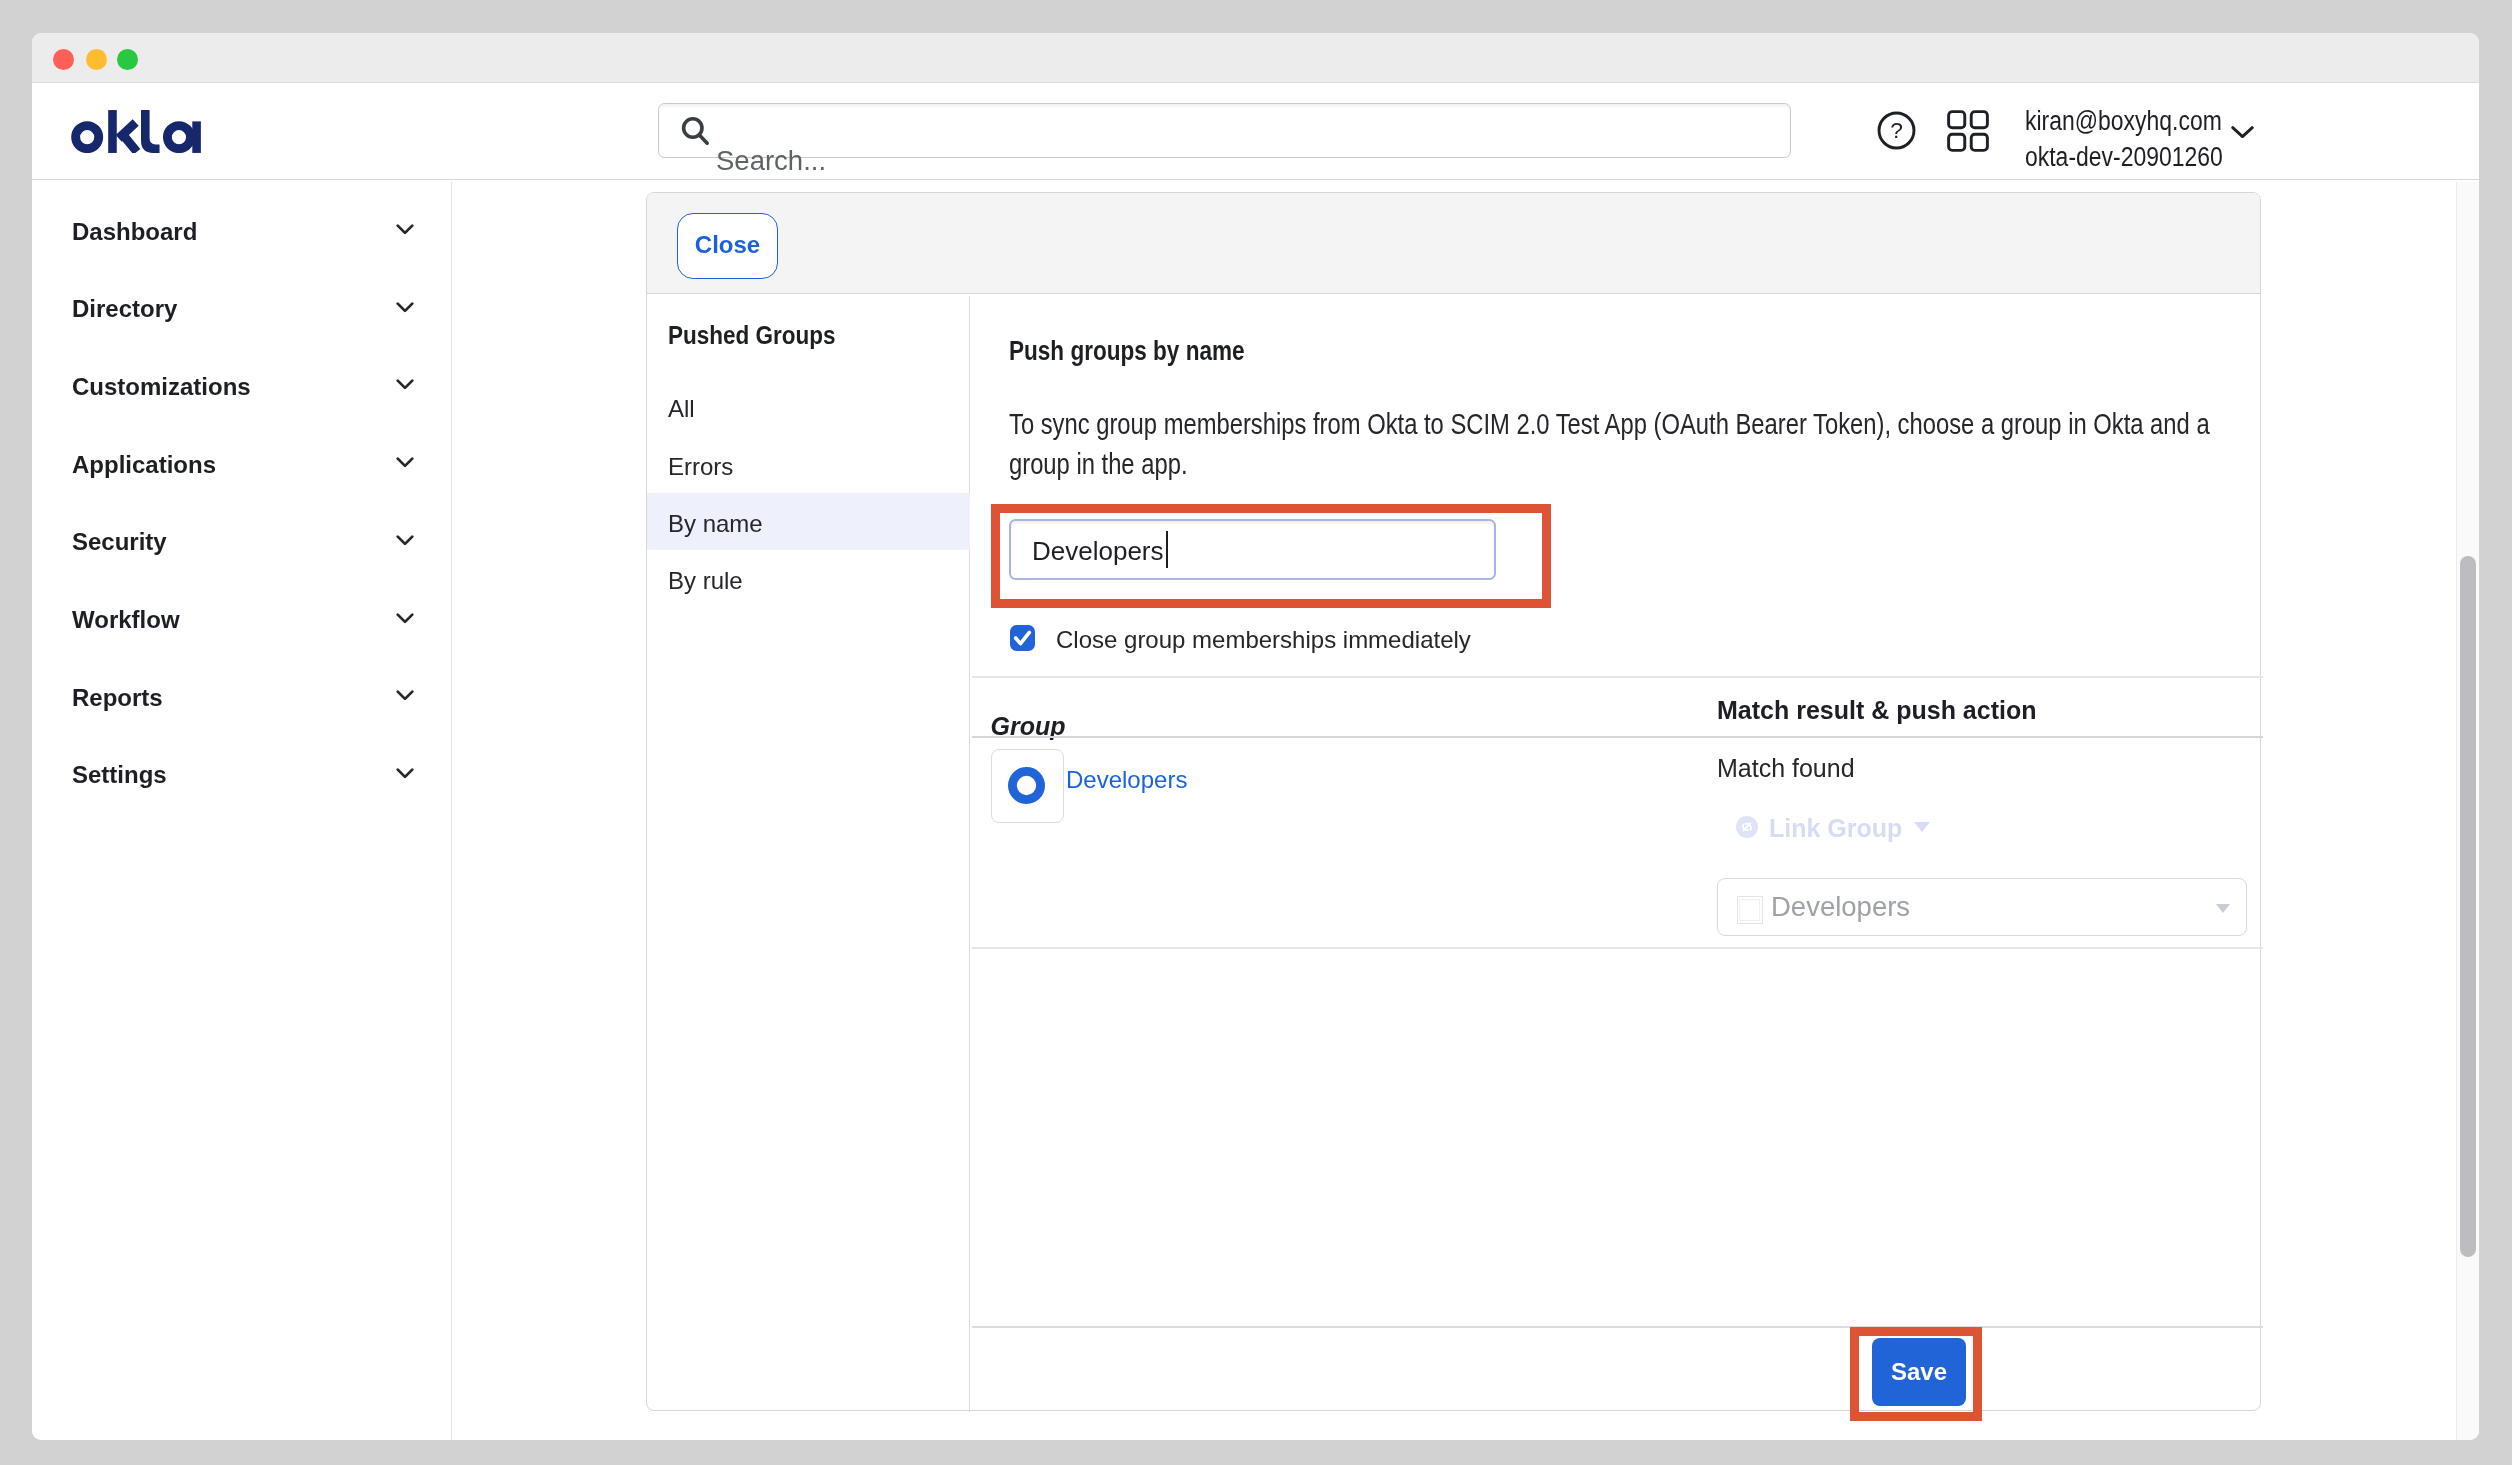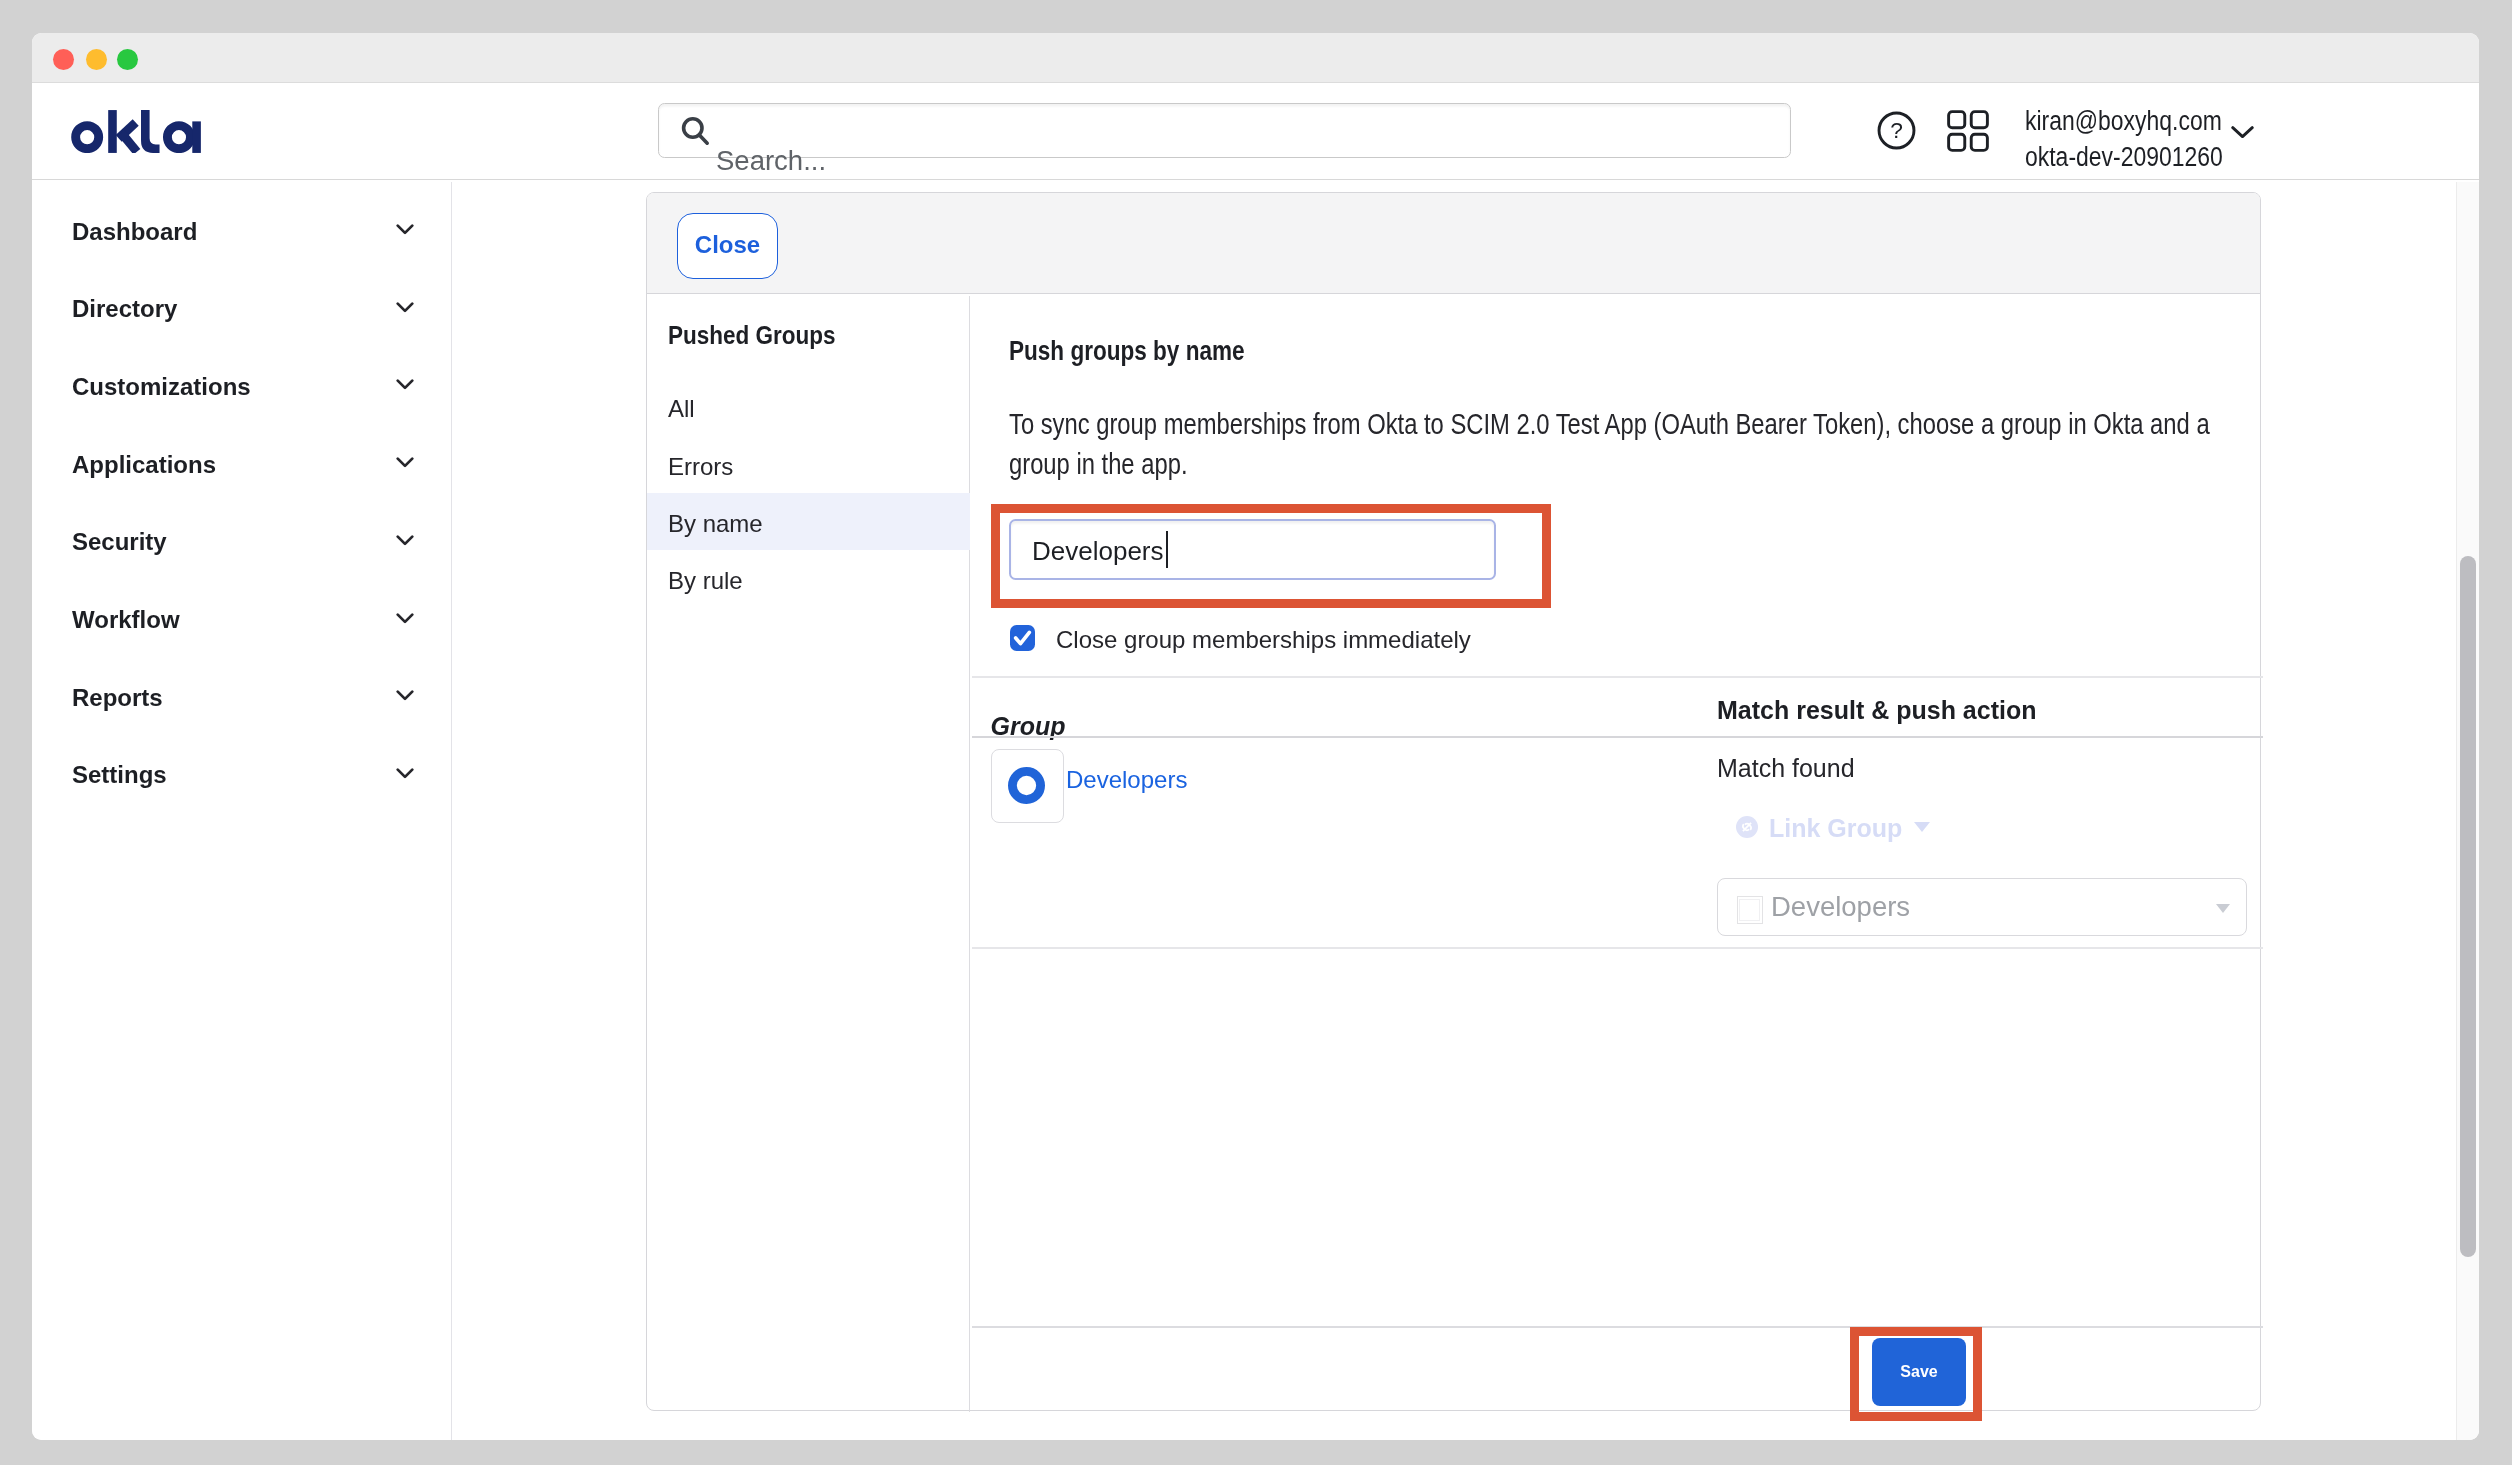--- a/index.html
+++ b/index.html
@@ -42,21 +42,21 @@
   .devlink { position:absolute; left:94px; top:470px; font-size:24px; color:#1a63e0; }
   .matchfound { position:absolute; left:745px; top:458px; font-size:25px; color:#26262b; }
   .linkgroup { position:absolute; left:797px; top:518px; font-size:25px; font-weight:bold; color:#d6dcf6; }
   .dd { position:absolute; left:745px; top:582px; width:530px; height:58px; border:1.6px solid #d9d9dd; border-radius:8px; background:#fff; }
   .dd .sq { position:absolute; left:18.6px; top:17px; width:26px; height:27.5px; border:1.6px solid #e3e3e5; background:#fff; }
   .dd .sq i { position:absolute; left:1.6px; top:1.6px; right:1.6px; bottom:1.6px; border:1.6px solid #f0f0f2; display:block; }
   .dd .txt { position:absolute; left:53px; top:12px; font-size:27.5px; color:#9ea1a6; }
   .dd .tri { position:absolute; left:498px; top:25px; width:0; height:0; border-left:7.3px solid transparent; border-right:7.3px solid transparent; border-top:9.7px solid #c9ccd3; }
   .divider3 { position:absolute; left:0; top:651px; width:100%; height:1.6px; background:#e6e6e9; }
   .footline { position:absolute; left:0; top:1030px; width:100%; height:1.6px; background:#dcdce0; }
-  .btn { position:absolute; top:1042px; height:68px; background:#2064d8; border-radius:8px; color:#fff; font-size:16px; font-weight:bold; text-align:center; line-height:68px; }
+  .btn { position:absolute; top:1042px; height:68px; background:#2064d8; border-radius:8px; color:#fff; font-size:24px; font-weight:bold; text-align:center; line-height:68px; }
   .save { left:900px; width:94px; }
   .saveadd { left:1014px; width:254px; }
   .orange2 { position:absolute; left:1203px; top:1134px; width:132px; height:94px; border:9px solid #dc5434; z-index:5; }
 </style>
 </head>
 <body>
 <div class="window">
   <div class="titlebar">
     <div class="dot" style="left:21px; background:#ff5f57;"></div>
     <div class="dot" style="left:54px; background:#febc2e;"></div>

